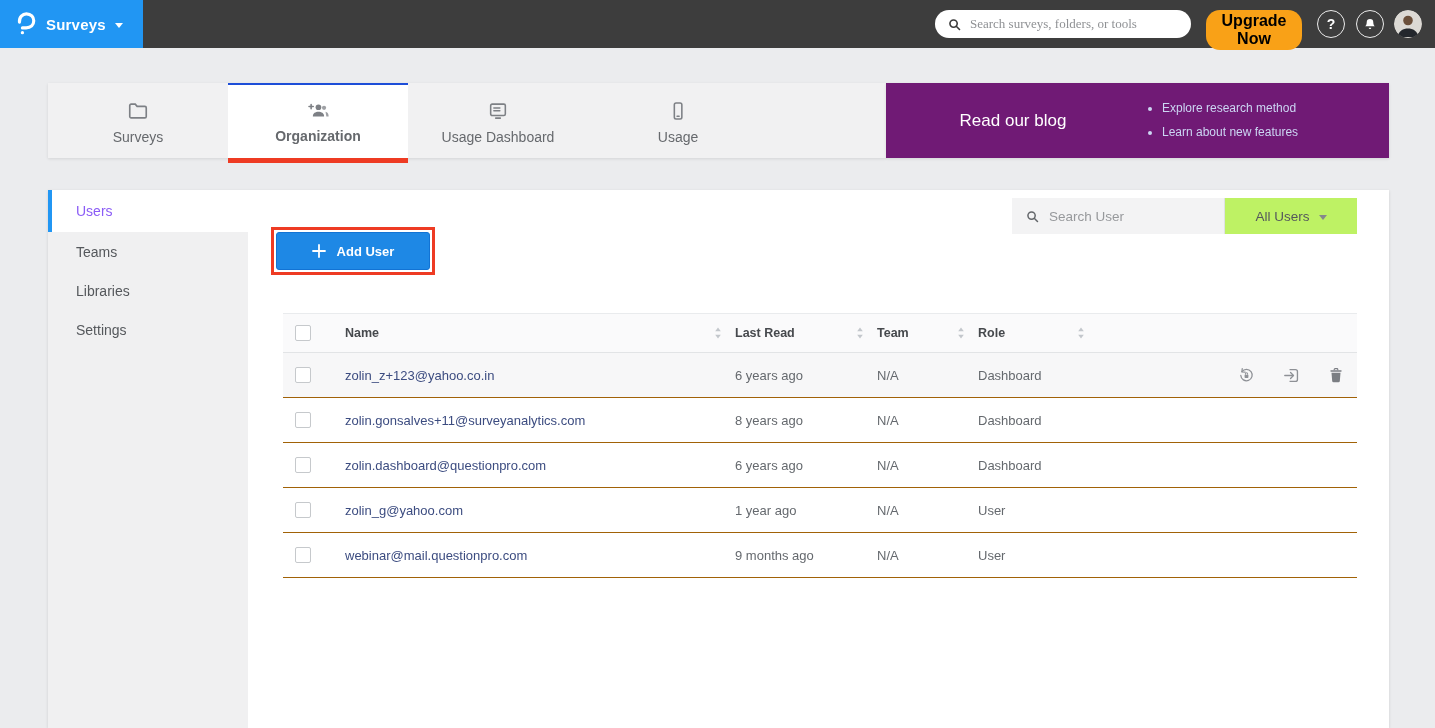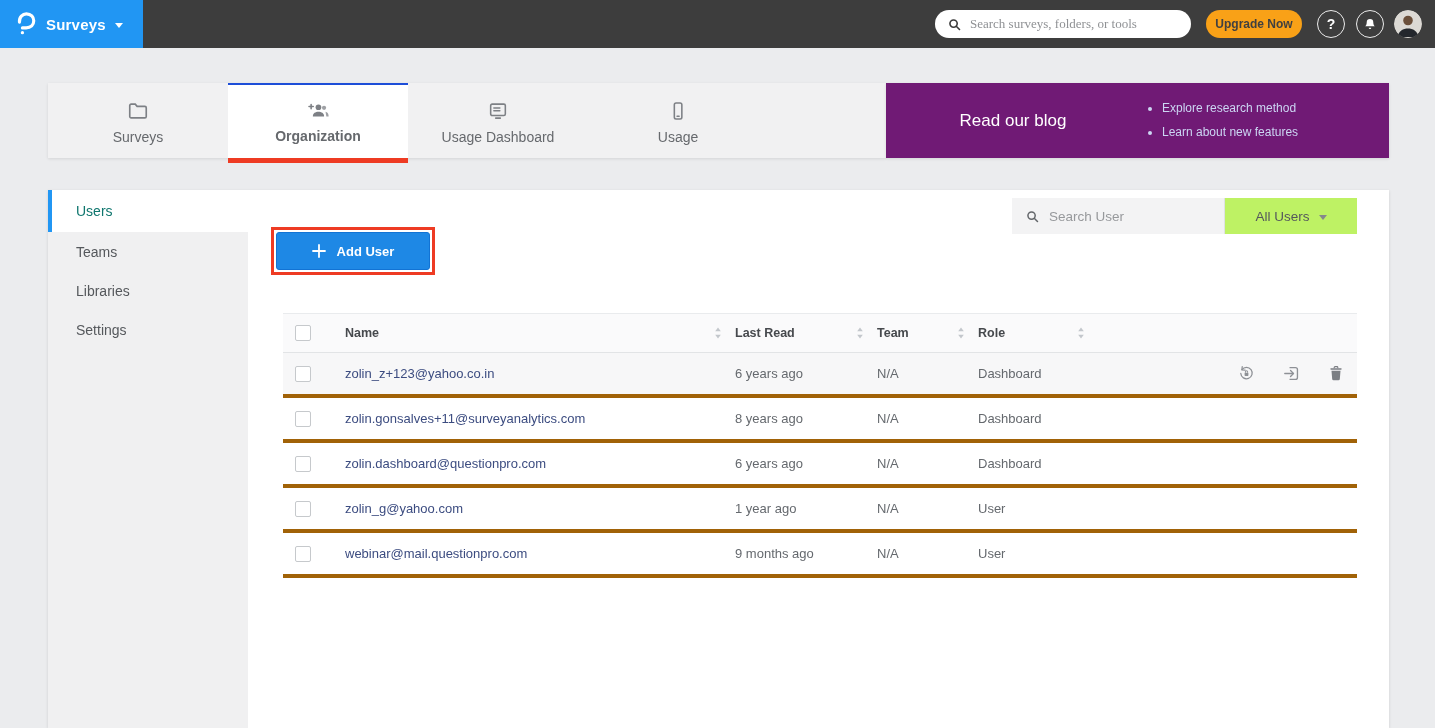--- a/index.html
+++ b/index.html
@@ -11,22 +11,22 @@
   .topbar { position:absolute; left:0; top:0; width:1435px; height:48px; background:#3d3d3d; }
   .logo-box { position:absolute; left:0; top:0; width:143px; height:48px; background:#2196f3;
               display:flex; align-items:center; gap:9px; padding-left:13px; cursor:pointer; }
   .product-label { color:#fff; font-size:15px; font-weight:700; letter-spacing:.2px; }
   .caret-down { width:0; height:0; border-left:4.5px solid transparent; border-right:4.5px solid transparent; border-top:5px solid #fff; margin-top:2px; }
   .top-search { position:absolute; left:935px; top:10px; width:256px; height:28px; background:#fff; border-radius:14px;
                 display:flex; align-items:center; gap:8px; padding:0 12px; }
   .top-search svg { color:#3a3a3a; flex:0 0 auto; }
   .top-search input { border:none; outline:none; background:transparent; font-family:Liberation Serif, serif; font-size:13px; color:#333; width:100%; }
   .top-search input::placeholder { color:#8f9194; }
-  .upgrade-btn { position:absolute; left:1206px; top:10px; width:96px; height:28px; border-radius:14px; background:#f9a117;
-                 border:none; color:#404040; font-family:inherit; font-size:12px; font-weight:700; cursor:pointer; }
+  .upgrade-btn { position:absolute; left:1206px; top:10px; width:96px; height:40px; border-radius:14px; background:#f9a117;
+                 border:none; color:#000000; font-family:inherit; font-size:16px; font-weight:700; cursor:pointer; }
   .circle-btn { position:absolute; top:10px; width:28px; height:28px; border-radius:50%; border:1.5px solid #ececec;
                 color:#fff; display:flex; align-items:center; justify-content:center; font-size:14px; font-weight:700; cursor:pointer; }
   .help-btn { left:1317px; }
   .bell-btn { left:1356px; }
   .avatar { position:absolute; left:1394px; top:10px; width:28px; height:28px; border-radius:50%; overflow:hidden; cursor:pointer; }
 
   
   .tabbar { position:absolute; left:48px; top:83px; width:838px; height:75px; background:#f1f1f2;
             box-shadow:0 1px 3px rgba(0,0,0,.10); display:flex; }
   .tab { width:180px; height:75px; display:flex; flex-direction:column; align-items:center; justify-content:center;
@@ -40,21 +40,21 @@
             display:flex; align-items:center; box-shadow:0 1px 3px rgba(0,0,0,.10); }
   .banner-title { width:254px; text-align:center; color:#fff; font-size:17px; cursor:pointer; }
   .banner-bullets { flex:1; list-style:disc; padding-left:22px; }
   .banner-bullets li { color:#ccd6f3; font-size:12px; line-height:1.95; }
 
   
   .main-card { position:absolute; left:48px; top:190px; width:1341px; height:538px; background:#fff;
                box-shadow:0 1px 3px rgba(0,0,0,.12); }
   .side-nav { position:absolute; left:0; top:0; width:200px; height:538px; background:#f0f0f1; }
   .side-item { height:39px; display:flex; align-items:center; padding-left:28px; font-size:14px; color:#55585c; cursor:pointer; }
-  .side-item.active { height:42px; background:#fff; border-left:4px solid #2196f3; padding-left:24px; color:#0f766e; }
+  .side-item.active { height:42px; background:#fff; border-left:4px solid #2196f3; padding-left:24px; color:#8b5cf6; }
 
   .content { position:absolute; left:200px; top:0; width:1141px; height:538px; }
 
   .add-user-annotation { position:absolute; left:23px; top:37px; width:164px; height:48px; border:3px solid #ee3b23; pointer-events:none; }
   .add-user-btn { position:absolute; left:28px; top:42px; width:154px; height:38px; background:#1e88e5; border:1px solid #1273d4;
                   border-radius:3px; color:#fff; font-family:inherit; font-size:13px; font-weight:700; cursor:pointer;
                   display:flex; align-items:center; justify-content:center; gap:11px; }
 
   .user-search { position:absolute; left:764px; top:8px; width:212px; height:36px; background:#f3f3f4;
                  display:flex; align-items:center; gap:9px; padding:0 13px;justify-content:space-between; }
@@ -67,21 +67,21 @@
 
   
   .table { position:absolute; left:35px; top:123px; width:1074px; }
   .thead, .trow { display:grid; grid-template-columns:62px 390px 142px 101px 120px 1fr; align-items:center; }
   .thead { height:40px; background:#fafafb; border-top:1px solid #e9ebed; border-bottom:1px solid #e2e4e6; }
   .hcell { display:flex; align-items:center; justify-content:space-between; padding-right:13px; }
   .hlabel { font-size:12.5px; font-weight:700; color:#46494d; }
   .c-check { padding-left:12px; }
   .checkbox { display:block; width:16px; height:16px; background:#fff; border:1px solid #c6c9cc; border-radius:2px; cursor:pointer; }
   .sort-icon { display:flex; flex-direction:column; line-height:0; cursor:pointer; }
-  .trow { height:45px; border-bottom:4px solid #a16207; }
+  .trow { height:45px; border-bottom:1px solid #a16207; }
   .trow.hl { background:#f7f7f8; }
   .cell { font-size:13px; color:#65696e; }
   .email-link { color:#3c4c80; font-size:13px; text-decoration:none; cursor:pointer; }
   .c-actions { display:flex; justify-content:flex-end; align-items:center; gap:26px; padding-right:12px; visibility:hidden; }
   .trow.show-actions .c-actions { visibility:visible; }
   .action-icon { color:#8e9196; cursor:pointer; line-height:0; }
   .action-icon.dark { color:#7b7e83; }
 </style>
 </head>
 <body>

